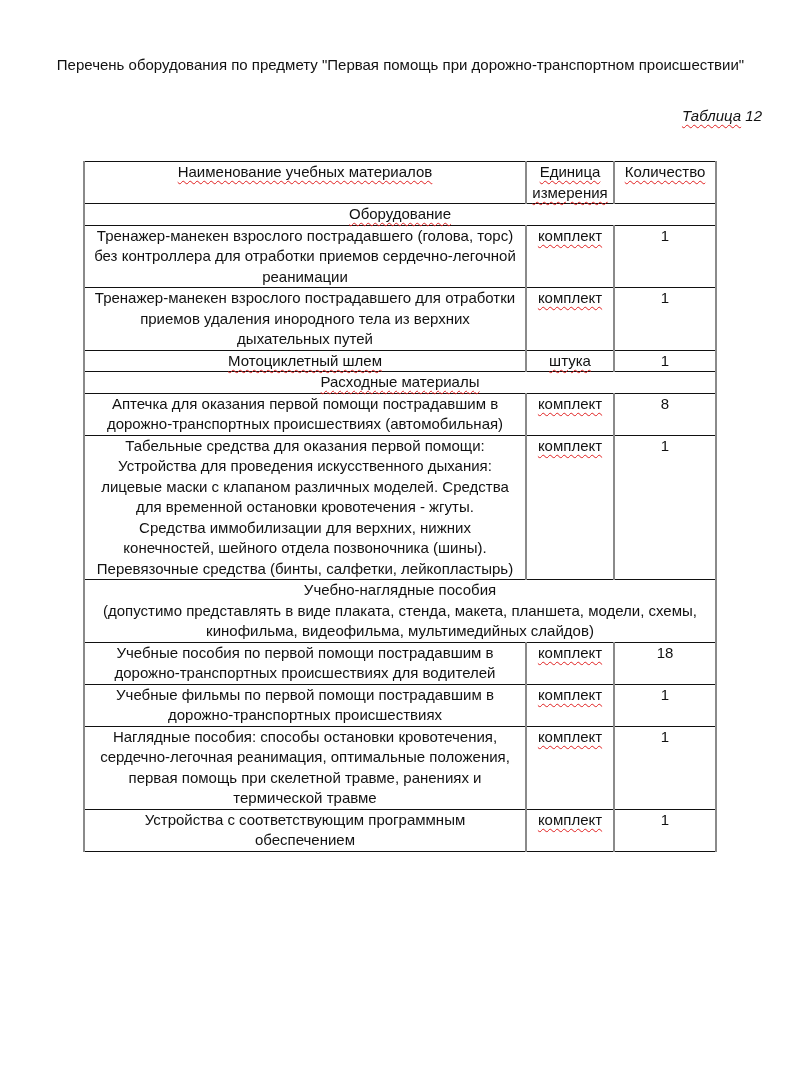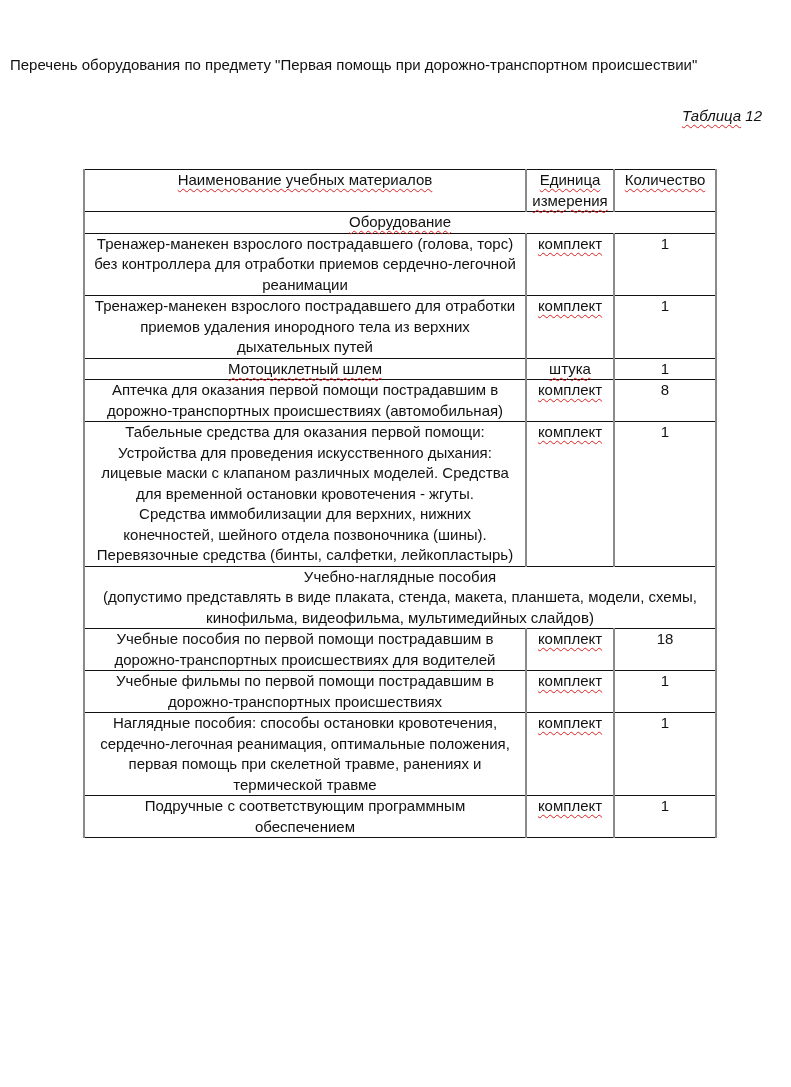--- a/index.html
+++ b/index.html
@@ -12,21 +12,21 @@
     height: 1087px;
     position: relative;
     overflow: hidden;
     font-family: "Liberation Sans", "DejaVu Sans", sans-serif;
     color: #111111;
   }
   .doc-title {
     position: absolute;
     top: 55px;
     left: 0;
-    width: 653px;
+    width: 791px;
     padding-left: 10px;
     box-sizing: border-box;
     text-align: center;
     font-size: 15px;
     line-height: 20px;
     white-space: nowrap;
   }
   .table-label {
     position: absolute;
     top: 106px;
@@ -37,21 +37,21 @@
     white-space: nowrap;
   }
   .spell {
     text-decoration: underline wavy #e02020;
     text-decoration-thickness: 1px;
     text-underline-offset: 3px;
     margin-top: 8px;
   }
   table.equip {
     position: absolute;
-    top: 169px;
+    top: 161px;
     left: 83px;
     width: 632px;
     border-collapse: collapse;
     table-layout: fixed;
     font-size: 15px;
     line-height: 20.5px;
   }
   table.equip td, table.equip th {
     border-top: 1px solid #111111;
     border-bottom: 1px solid #111111;
@@ -109,20 +109,23 @@
     <td><span class="spell">комплект</span></td>
     <td>1</td>
   </tr>
   <tr>
     <td><span class="spell">Мотоциклетный шлем</span></td>
     <td><span class="spell">штука</span></td>
     <td>1</td>
   </tr>
 
   <tr>
+    <td colspan="3"><span class="spell">Расходные материалы</span></td>
+  </tr>
+  <tr>
     <td>Аптечка для оказания первой помощи пострадавшим в
 дорожно-транспортных происшествиях (автомобильная)</td>
     <td><span class="spell">комплект</span></td>
     <td>8</td>
   </tr>
   <tr>
     <td>Табельные средства для оказания первой помощи:
 Устройства для проведения искусственного дыхания:
 лицевые маски с клапаном различных моделей. Средства
 для временной остановки кровотечения - жгуты.
@@ -153,19 +156,19 @@
   <tr>
     <td>Наглядные пособия: способы остановки кровотечения,
 сердечно-легочная реанимация, оптимальные положения,
 первая помощь при скелетной травме, ранениях и
 термической травме</td>
     <td><span class="spell">комплект</span></td>
     <td>1</td>
   </tr>
 
   <tr>
-    <td>Подручные с соответствующим программным
+    <td>Устройства с соответствующим программным
 обеспечением</td>
     <td><span class="spell">комплект</span></td>
     <td>1</td>
   </tr>
 </tbody>
   </table>
 
 </body></html>

